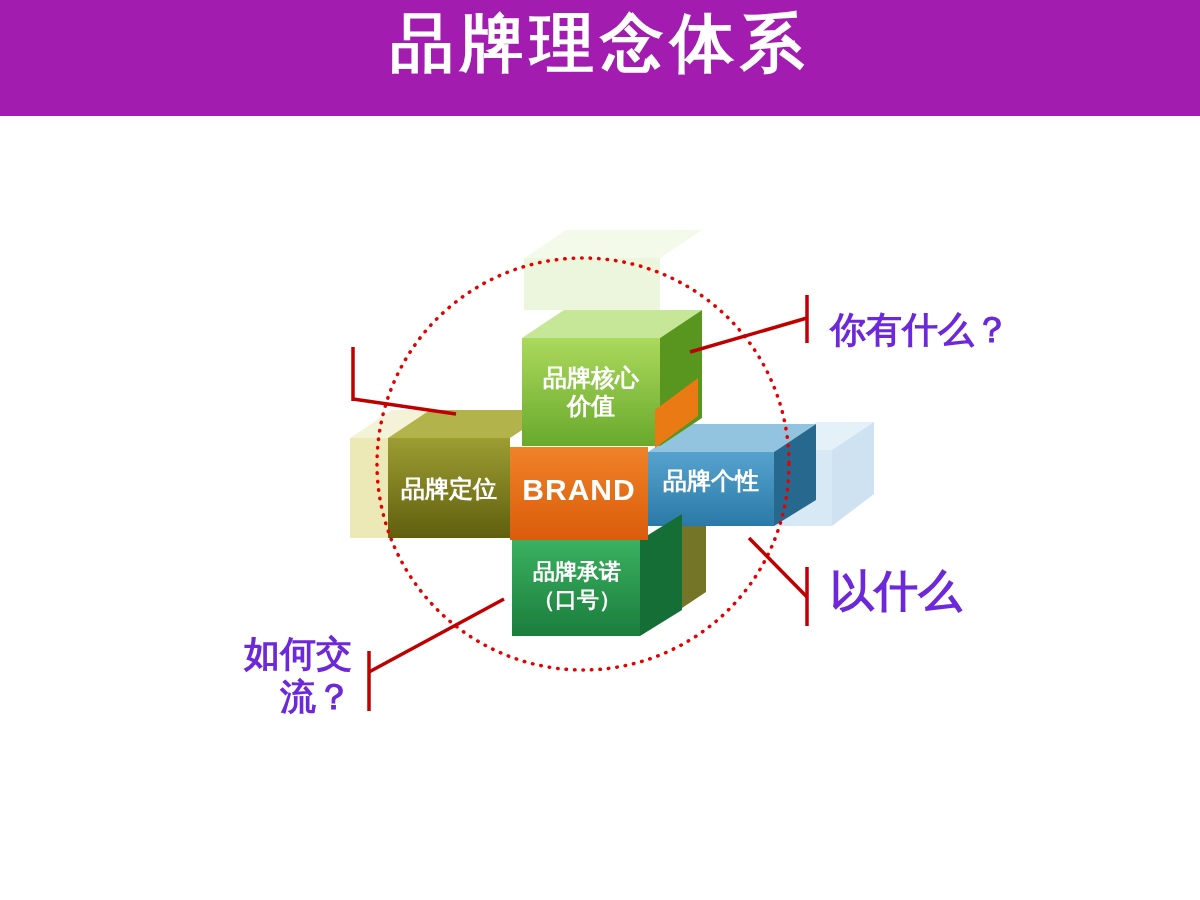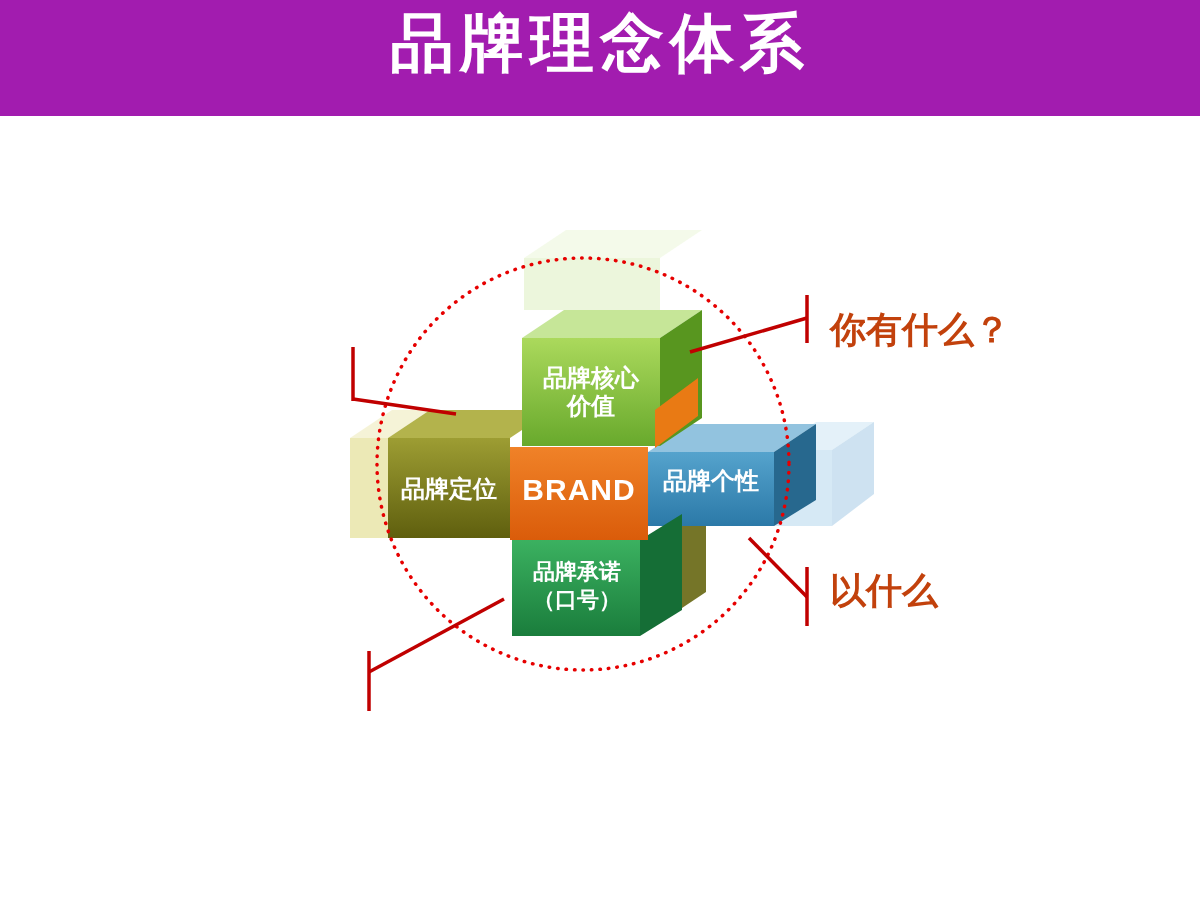--- a/index.html
+++ b/index.html
@@ -15,25 +15,25 @@
   }
   .title {
     color:#ffffff; font-size:64px; font-weight:900; letter-spacing:6px;
   }
   .diagram-svg { position:absolute; left:0; top:0; width:1200px; height:900px; }
   .cube-label {
     fill:#ffffff; font-weight:bold; text-anchor:middle;
     font-family:"Liberation Sans","DejaVu Sans",sans-serif;
   }
   .annotation {
-    position:absolute; color:#c2410c; font-weight:bold;
+    position:absolute; color:#6d28d9; font-weight:bold;
   }
   .ann-who  { left:168px; top:352px; width:174px; text-align:right; font-size:34px; }
   .ann-what { left:830px; top:306px; font-size:36px; }
-  .ann-tone { left:830px; top:568px; font-size:36px; line-height:45px; }
+  .ann-tone { left:830px; top:568px; font-size:44px; line-height:45px; }
   .ann-how  { left:200px; top:632px; width:152px; text-align:right; font-size:36px; line-height:43px; }
   .ann-line { display:block; }
 </style>
 </head>
 <body>
 
 <div class="slide">
 
   <div class="header">
     <div class="title">品牌理念体系</div>
@@ -123,14 +123,18 @@
     </g>
   </svg>
 
 
   <div class="annotation ann-what">你有什么？</div>
 
   <div class="annotation ann-tone">
     <span class="ann-line">以什么</span>
   </div>
 
+  <div class="annotation ann-how">
+    <span class="ann-line">如何交</span>
+    <span class="ann-line">流？</span>
+  </div>
 
 </div>
 
 </body></html>

